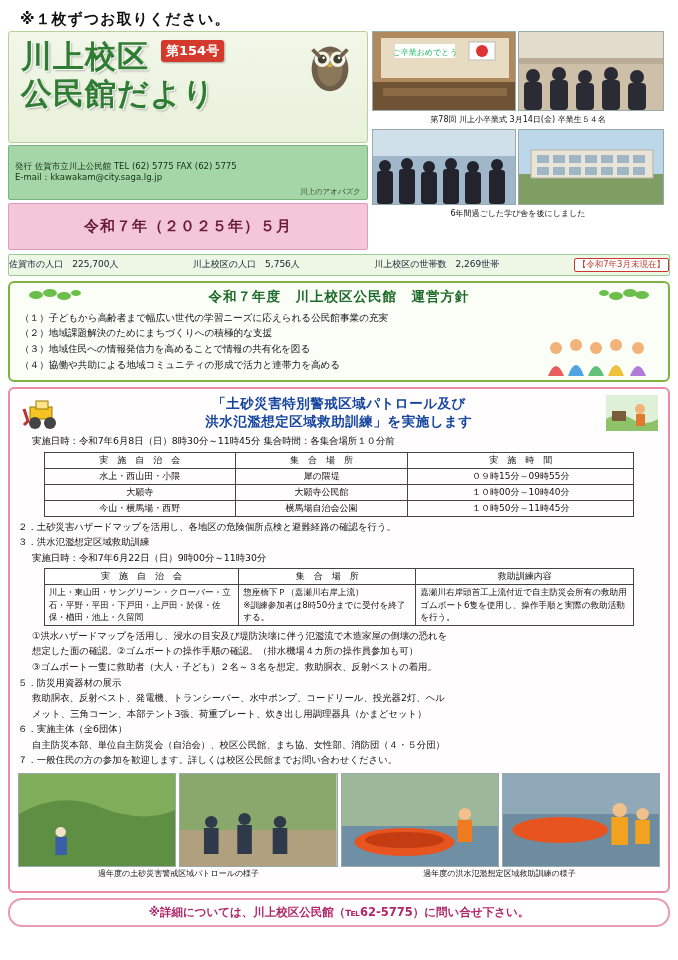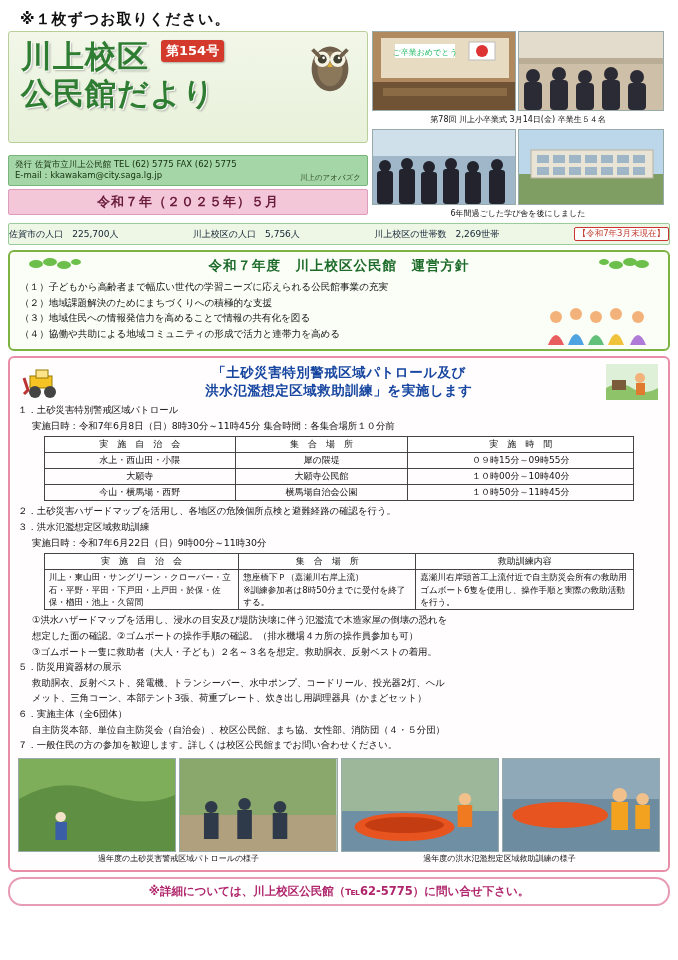--- a/index.html
+++ b/index.html
@@ -40,27 +40,27 @@
     text-shadow:1px 1px 0 #ffffff, 2px 2px 2px rgba(0,0,0,.25);
     letter-spacing:1px;
   }
   .issue-badge{
     position:absolute;left:152px;top:8px;
     background:#d33a2c;color:#fff;border-radius:3px;
     font-size:13px;font-weight:bold;padding:2px 5px;
     box-shadow:1px 1px 2px rgba(0,0,0,.3);
   }
   .pub-band{
-    margin-top:12px;background:#a5d6a7;border:1px solid #78b47c;border-radius:2px;
-    padding:3px 6px;font-size:8.5px;line-height:1.35;color:#14310f;position:relative;
+    margin-top:2px;background:#a5d6a7;border:1px solid #78b47c;border-radius:2px;
+    padding:15px 6px;font-size:8.5px;line-height:1.35;color:#14310f;position:relative;
   }
   .pub-band .right-note{position:absolute;right:6px;bottom:2px;font-size:7.5px;color:#2c4a21;}
   .date-band{
     margin-top:3px;background:#f3c7d8;border:1px solid #dd9cba;border-radius:2px;
-    text-align:center;font-size:13px;font-weight:bold;color:#6a1b3a;padding:3px 0;
+    text-align:center;font-size:15px;font-weight:bold;color:#6a1b3a;padding:13px 0;
     letter-spacing:1px;
   }
 
   .photo{
     border:1px solid #9aa;background:#cfd8dc;position:relative;overflow:hidden;
   }
   .prow{display:flex;gap:2px;}
 
   
   .pop-band{
@@ -81,21 +81,21 @@
   }
   .policy ol{list-style:none;margin:0;padding:0;}
   .policy li{font-size:9.6px;line-height:1.62;color:#111;}
   .policy .deco{position:absolute;right:8px;bottom:4px;width:118px;height:42px;}
   .leaf-l,.leaf-r{position:absolute;top:4px;width:54px;height:16px;}
   .leaf-l{left:18px;} .leaf-r{right:18px;}
 
   
   .drill{
     margin-top:5px;border:2px solid #e88ea8;border-radius:6px;background:#fffdfd;
-    padding:4px 8px 6px 8px;position:relative;
+    padding:4px 8px 12px 8px;position:relative;
   }
   .drill-title{
     text-align:center;color:#1746a0;font-weight:bold;
     font-family:"DejaVu Serif","Liberation Serif",serif;
     font-size:13.5px;line-height:1.3;letter-spacing:.5px;
     margin:2px 46px 4px 46px;
   }
   .drill-title .q{color:#1746a0;}
   .bulldozer{position:absolute;left:10px;top:8px;width:46px;height:34px;}
   .tent{position:absolute;right:10px;top:6px;width:52px;height:36px;}
@@ -308,21 +308,20 @@
       <circle cx="34" cy="14" r="5" fill="#f2b27a"></circle>
         <rect x="30" y="19" width="9" height="12" fill="#e07a2e"></rect>
       <rect x="6" y="16" width="14" height="10" fill="#7a5c3a"></rect>
     </svg>
 
     <div class="drill-title">
       <div class="q">「土砂災害特別警戒区域パトロール及び</div>
       <div class="q">洪水氾濫想定区域救助訓練」を実施します</div>
     </div>
 
-    <div class="item">１．土砂災害特別警戒区域パトロール</div>
     <div class="item ind1">実施日時：令和7年6月8日（日）8時30分～11時45分 集合時間：各集合場所１０分前</div>
 
     <table class="tbl">
       <thead>
         <tr>
           <th>実　施　自　治　会</th>
           <th>集　合　場　所</th>
           <th>実　施　時　間</th>
         </tr>
       </thead>

